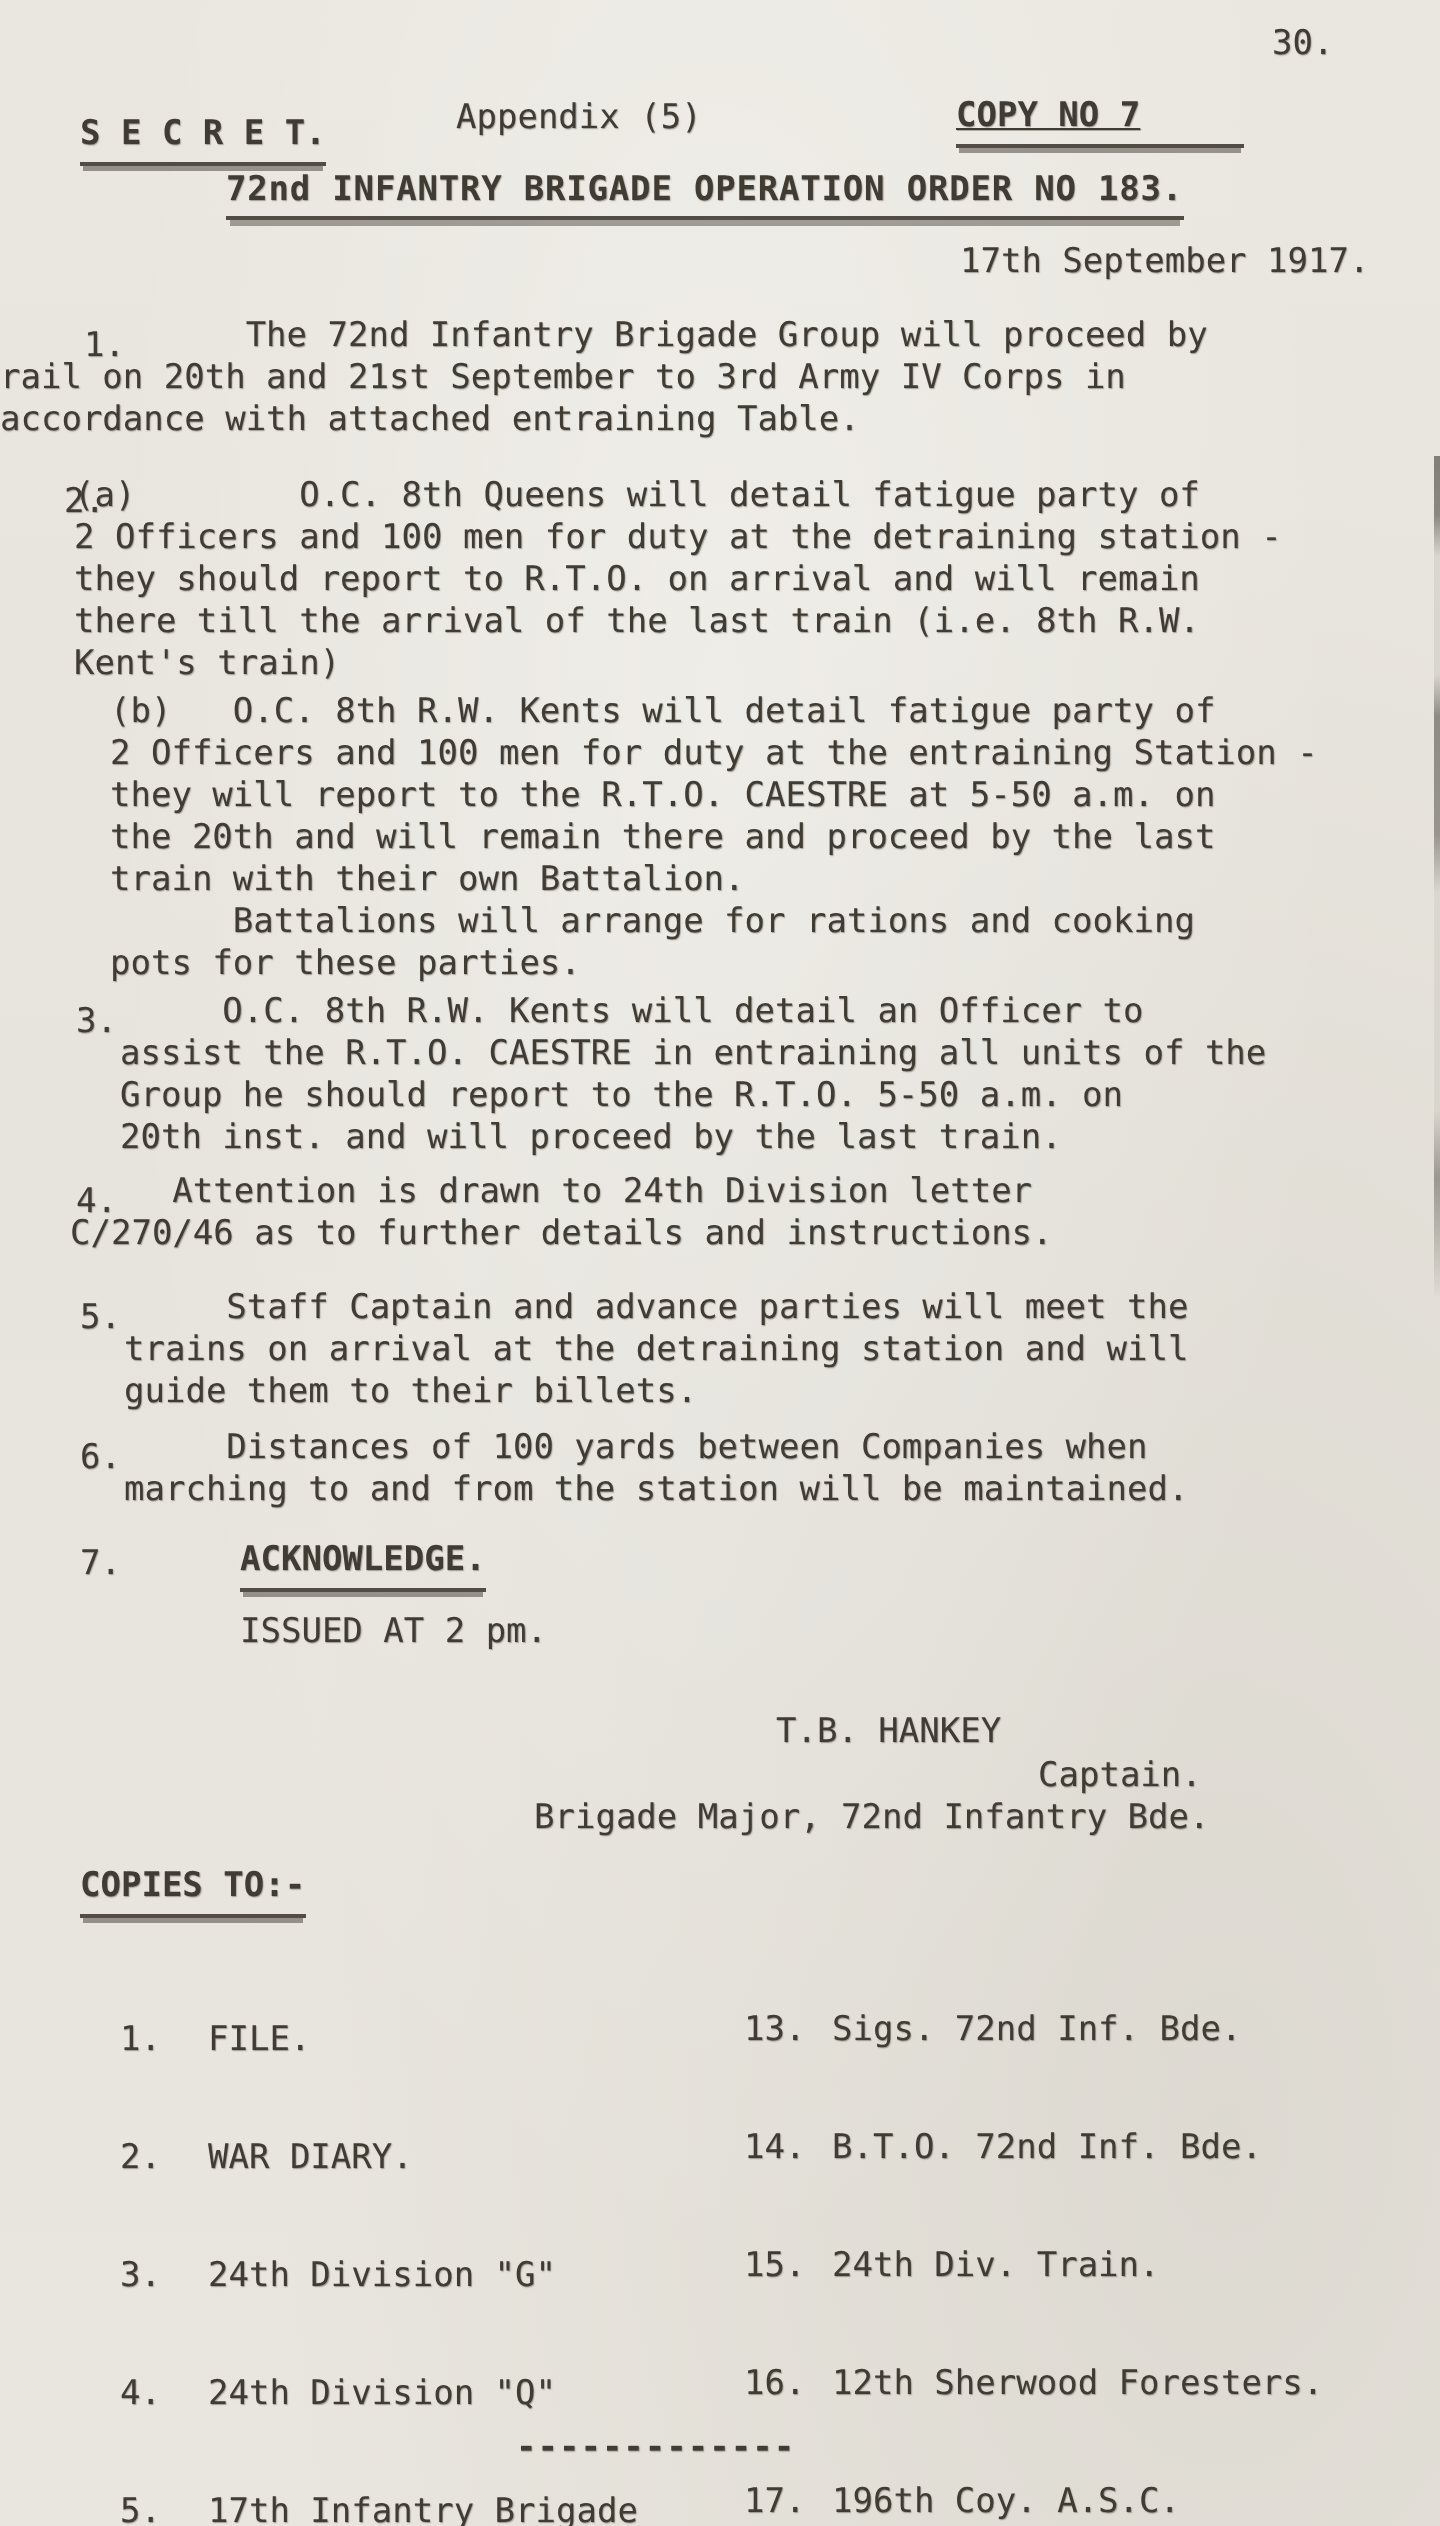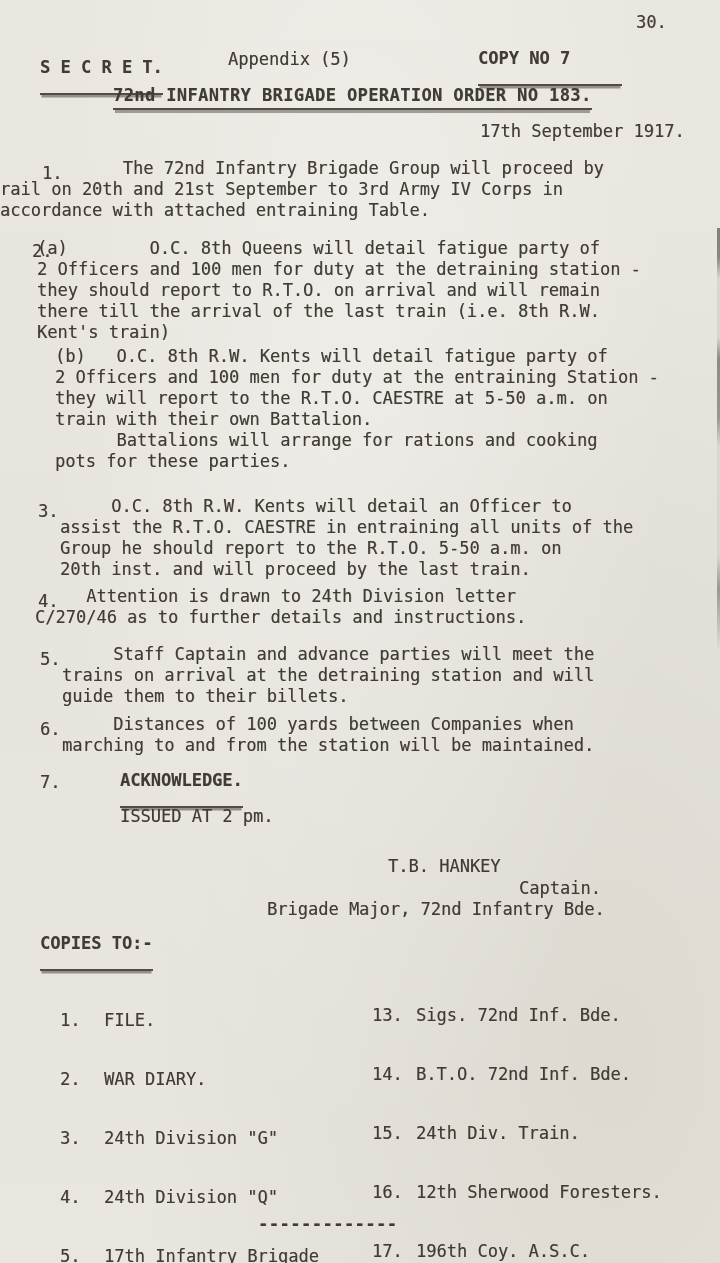--- a/index.html
+++ b/index.html
@@ -18,21 +18,21 @@
     text-shadow:0.4px 0.4px 0.6px rgba(64,60,52,0.45);
   }
   .abs { position:absolute; white-space:pre; }
   .line { white-space:pre; line-height:21px; }
   .para { position:absolute; left:0; right:0; }
   .num  { position:absolute; top:5px; white-space:pre; }
   .hdr  { font-weight:bold; }
   .u-double {
     border-bottom:2px solid rgba(64,60,52,0.9);
     box-shadow:0 4px 0 -1.5px rgba(64,60,52,0.5);
-    padding-bottom:16px;
+    padding-bottom:4px;
   }
   .title-u {
     border-bottom:2.5px solid rgba(64,60,52,0.9);
     box-shadow:0 5px 0 -2px rgba(64,60,52,0.45);
     padding-bottom:3px;
     letter-spacing:0.4px;
   }
   .copyno-u { padding-right:52px; }
   .copy-row { line-height:19px; white-space:pre; }
   .cnum { display:inline-block; width:44px; }
@@ -49,21 +49,21 @@
 </style>
 </head>
 <body>
 
 <div class="page">
 
   <div class="abs" style="left:636px; top:12px;">30.</div>
 
   <div class="abs" style="left:228px; top:49px;">Appendix (5)</div>
 
-  <div class="abs" style="left:478px; top:48px;"><span class="hdr u-double copyno-u">COPY NO 7</span></div>
+  <div class="abs" style="left:478px; top:48px;text-decoration:underline;"><span class="hdr u-double copyno-u">COPY NO 7</span></div>
 
   <div class="abs" style="left:40px; top:57px;"><span class="hdr u-double">S E C R E T.</span></div>
 
   <div class="abs" style="left:113px; top:85px;"><span class="hdr title-u">72nd INFANTRY BRIGADE OPERATION ORDER NO 183.</span></div>
 
   <div class="abs" style="left:480px; top:121px;">17th September 1917.</div>
 
   <div class="para" style="top:158px;">
     <span class="num" style="left:42px;">1.</span>
     <div style="">
@@ -82,20 +82,21 @@
       <div class="line">there till the arrival of the last train (i.e. 8th R.W.</div>
       <div class="line">Kent's train)</div>
     </div>
   </div>
 
   <div class="para" style="top:346px;">
     <div style="margin-left:55px;">
       <div class="line">(b)   O.C. 8th R.W. Kents will detail fatigue party of</div>
       <div class="line">2 Officers and 100 men for duty at the entraining Station -</div>
       <div class="line">they will report to the R.T.O. CAESTRE at 5-50 a.m. on</div>
+      <div class="line">the 20th and will remain there and proceed by the last</div>
       <div class="line">train with their own Battalion.</div>
       <div class="line">      Battalions will arrange for rations and cooking</div>
       <div class="line">pots for these parties.</div>
     </div>
   </div>
 
   <div class="para" style="top:496px;">
     <span class="num" style="left:38px;">3.</span>
     <div style="margin-left:60px;">
       <div class="line">     O.C. 8th R.W. Kents will detail an Officer to</div>

